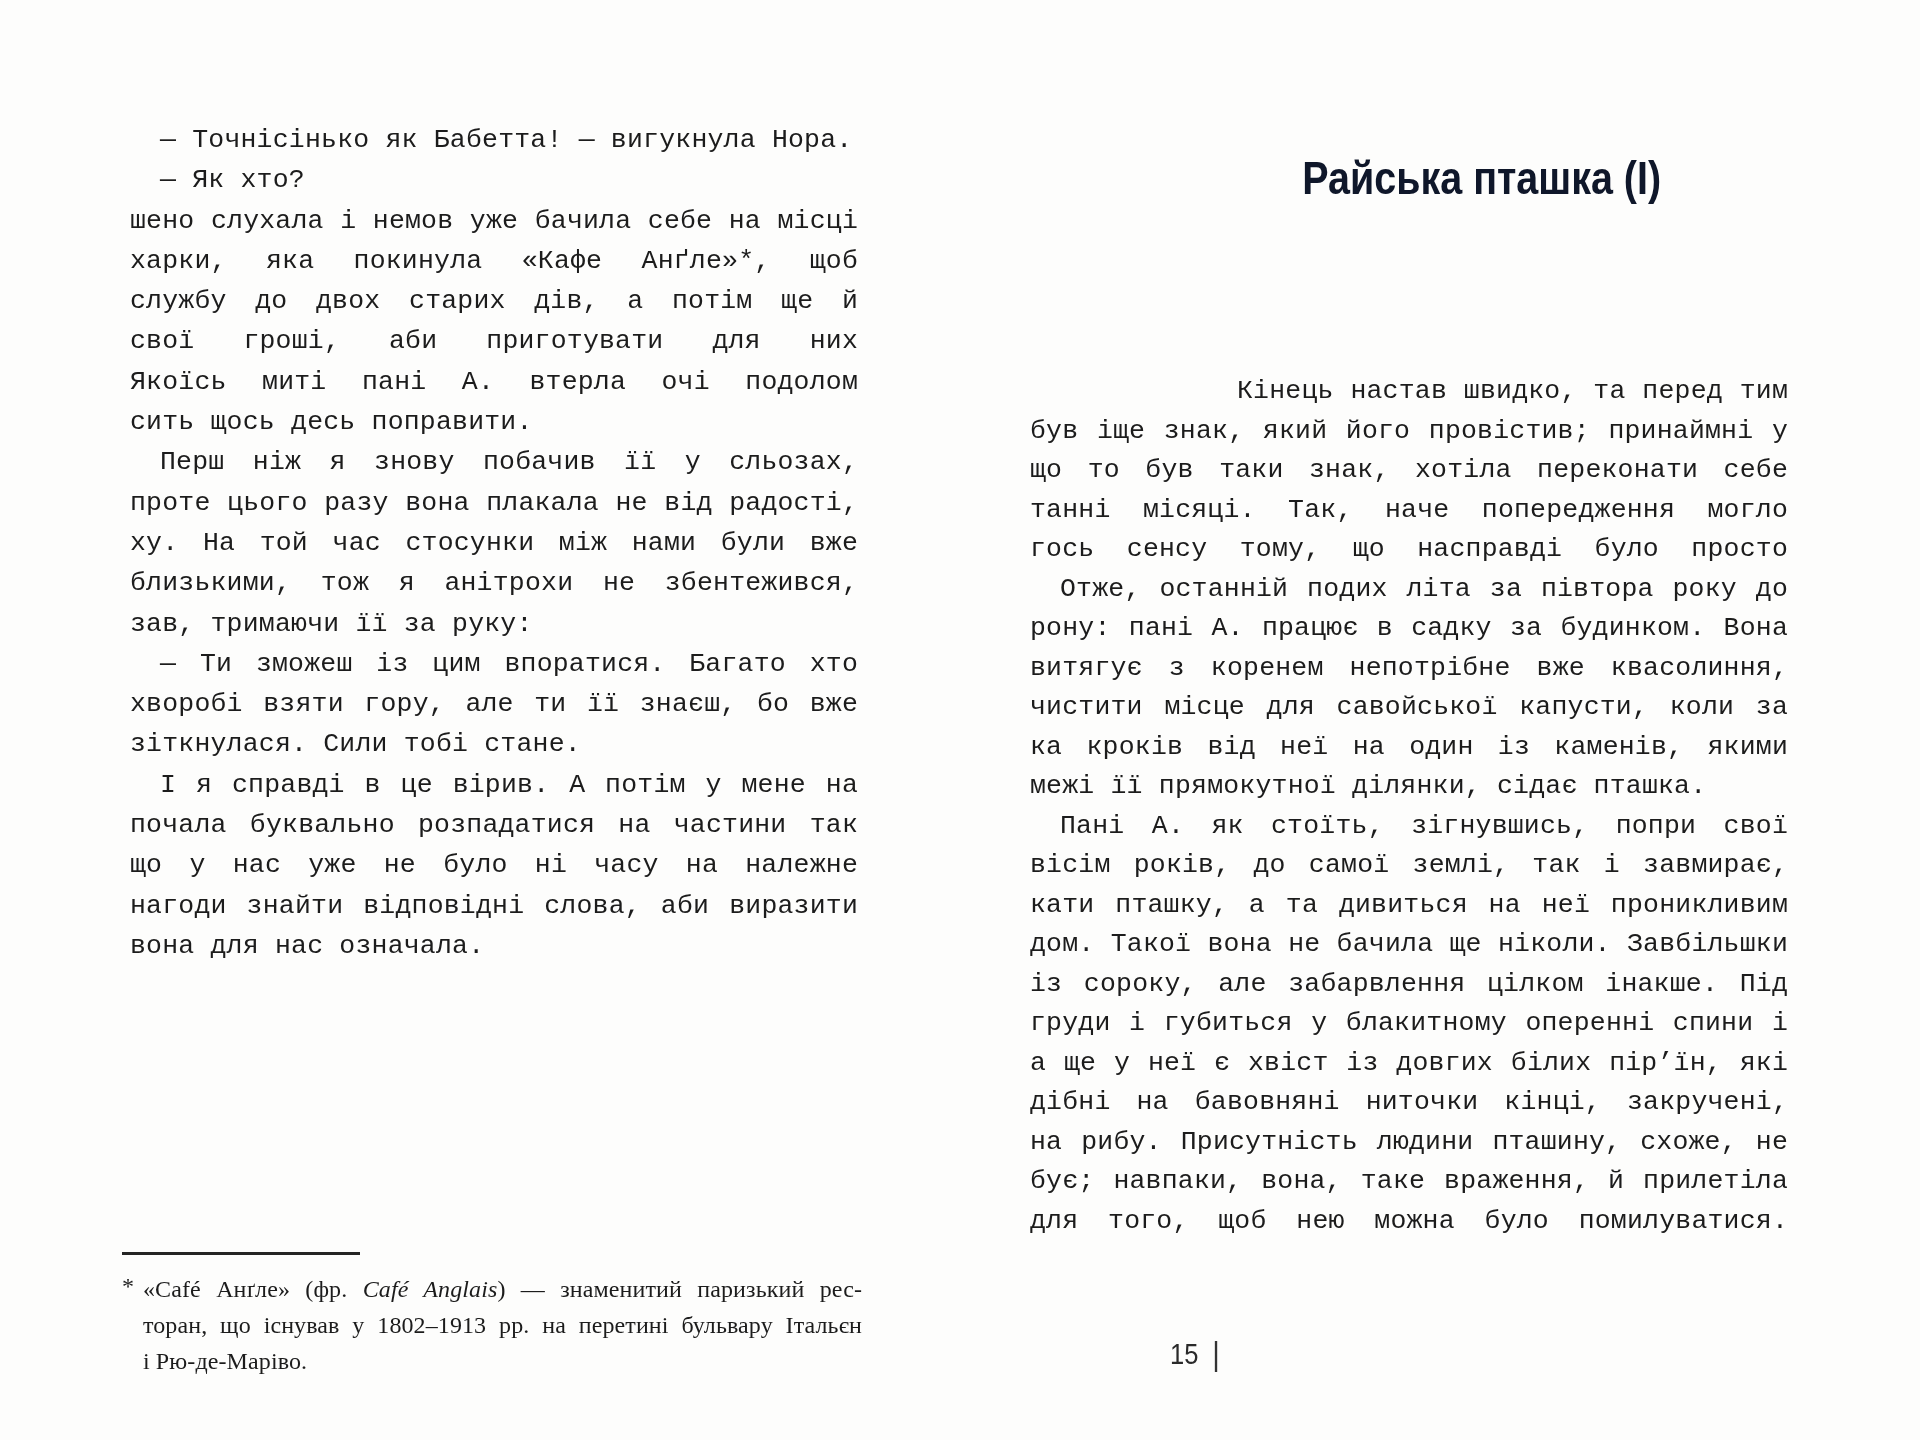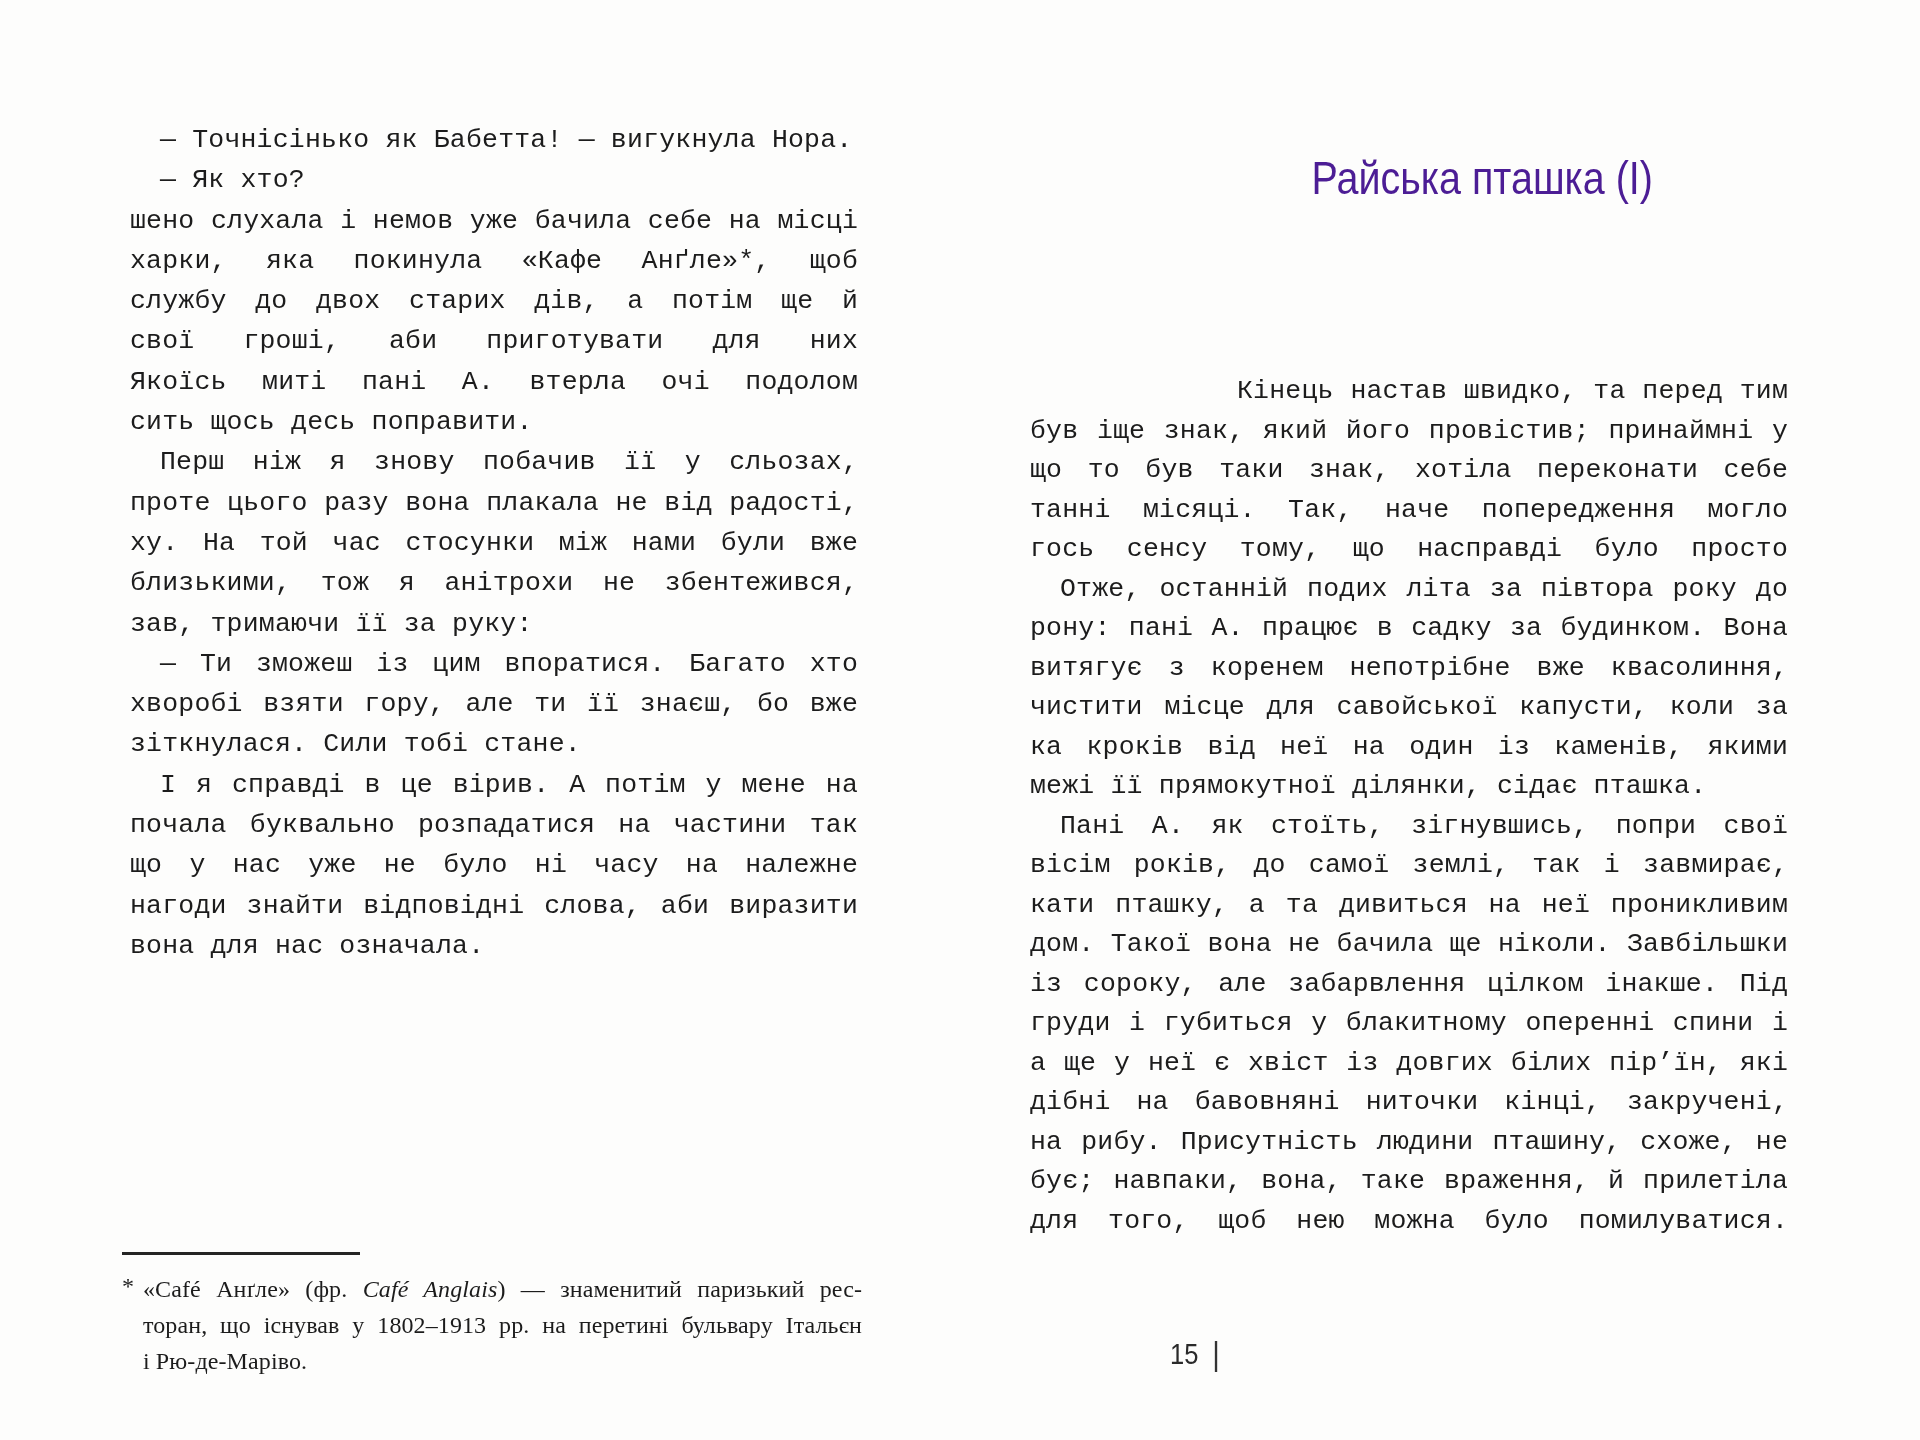--- a/index.html
+++ b/index.html
@@ -44,23 +44,23 @@
   
   .chapter-title {
     position: absolute;
     left: 70px;
     top: 150px;
     width: 760px;
     padding-left: 72px;
     margin: 0;
     text-align: center;
     font-family: "Liberation Sans", sans-serif;
-    font-weight: 400;
+    font-weight: 700;
     font-size: 47px;
-    color: #4c1d95;
+    color: #0f172a;
     white-space: nowrap;
   }
   .chapter-title .squeeze {
     display: inline-block;
     transform: scaleX(0.84);
     transform-origin: center;
     letter-spacing: 0px;
   }
 
   

